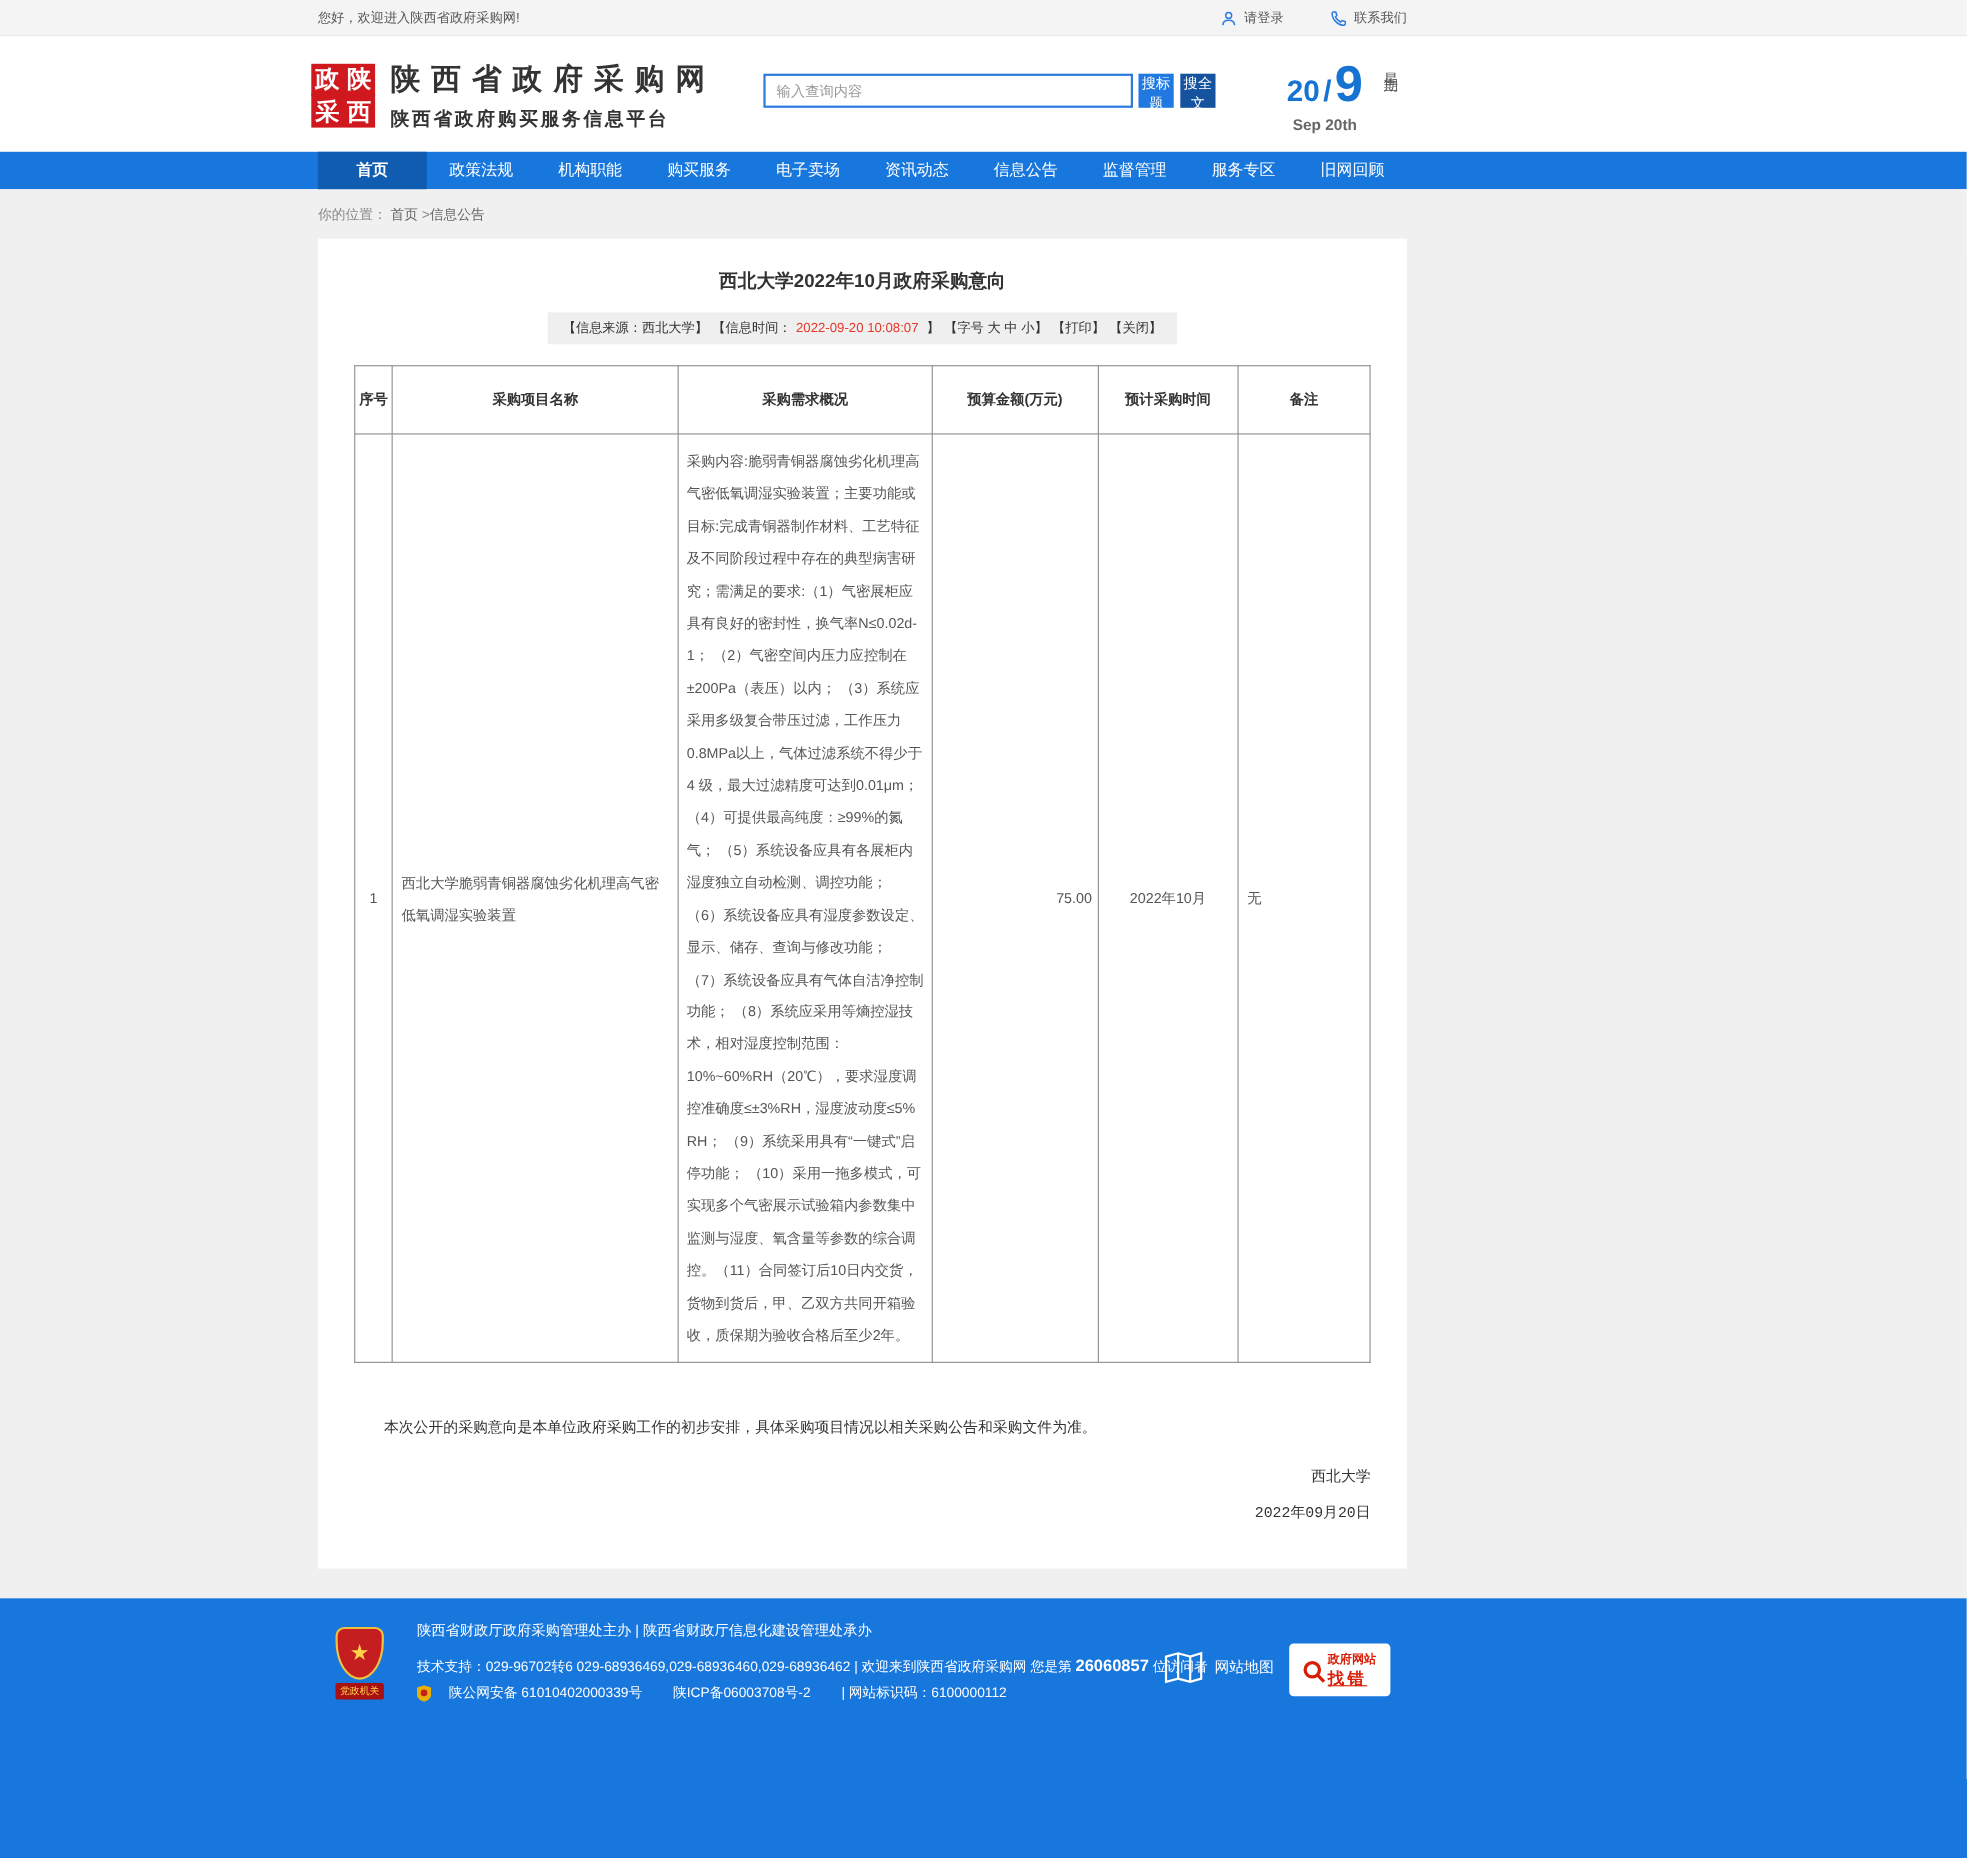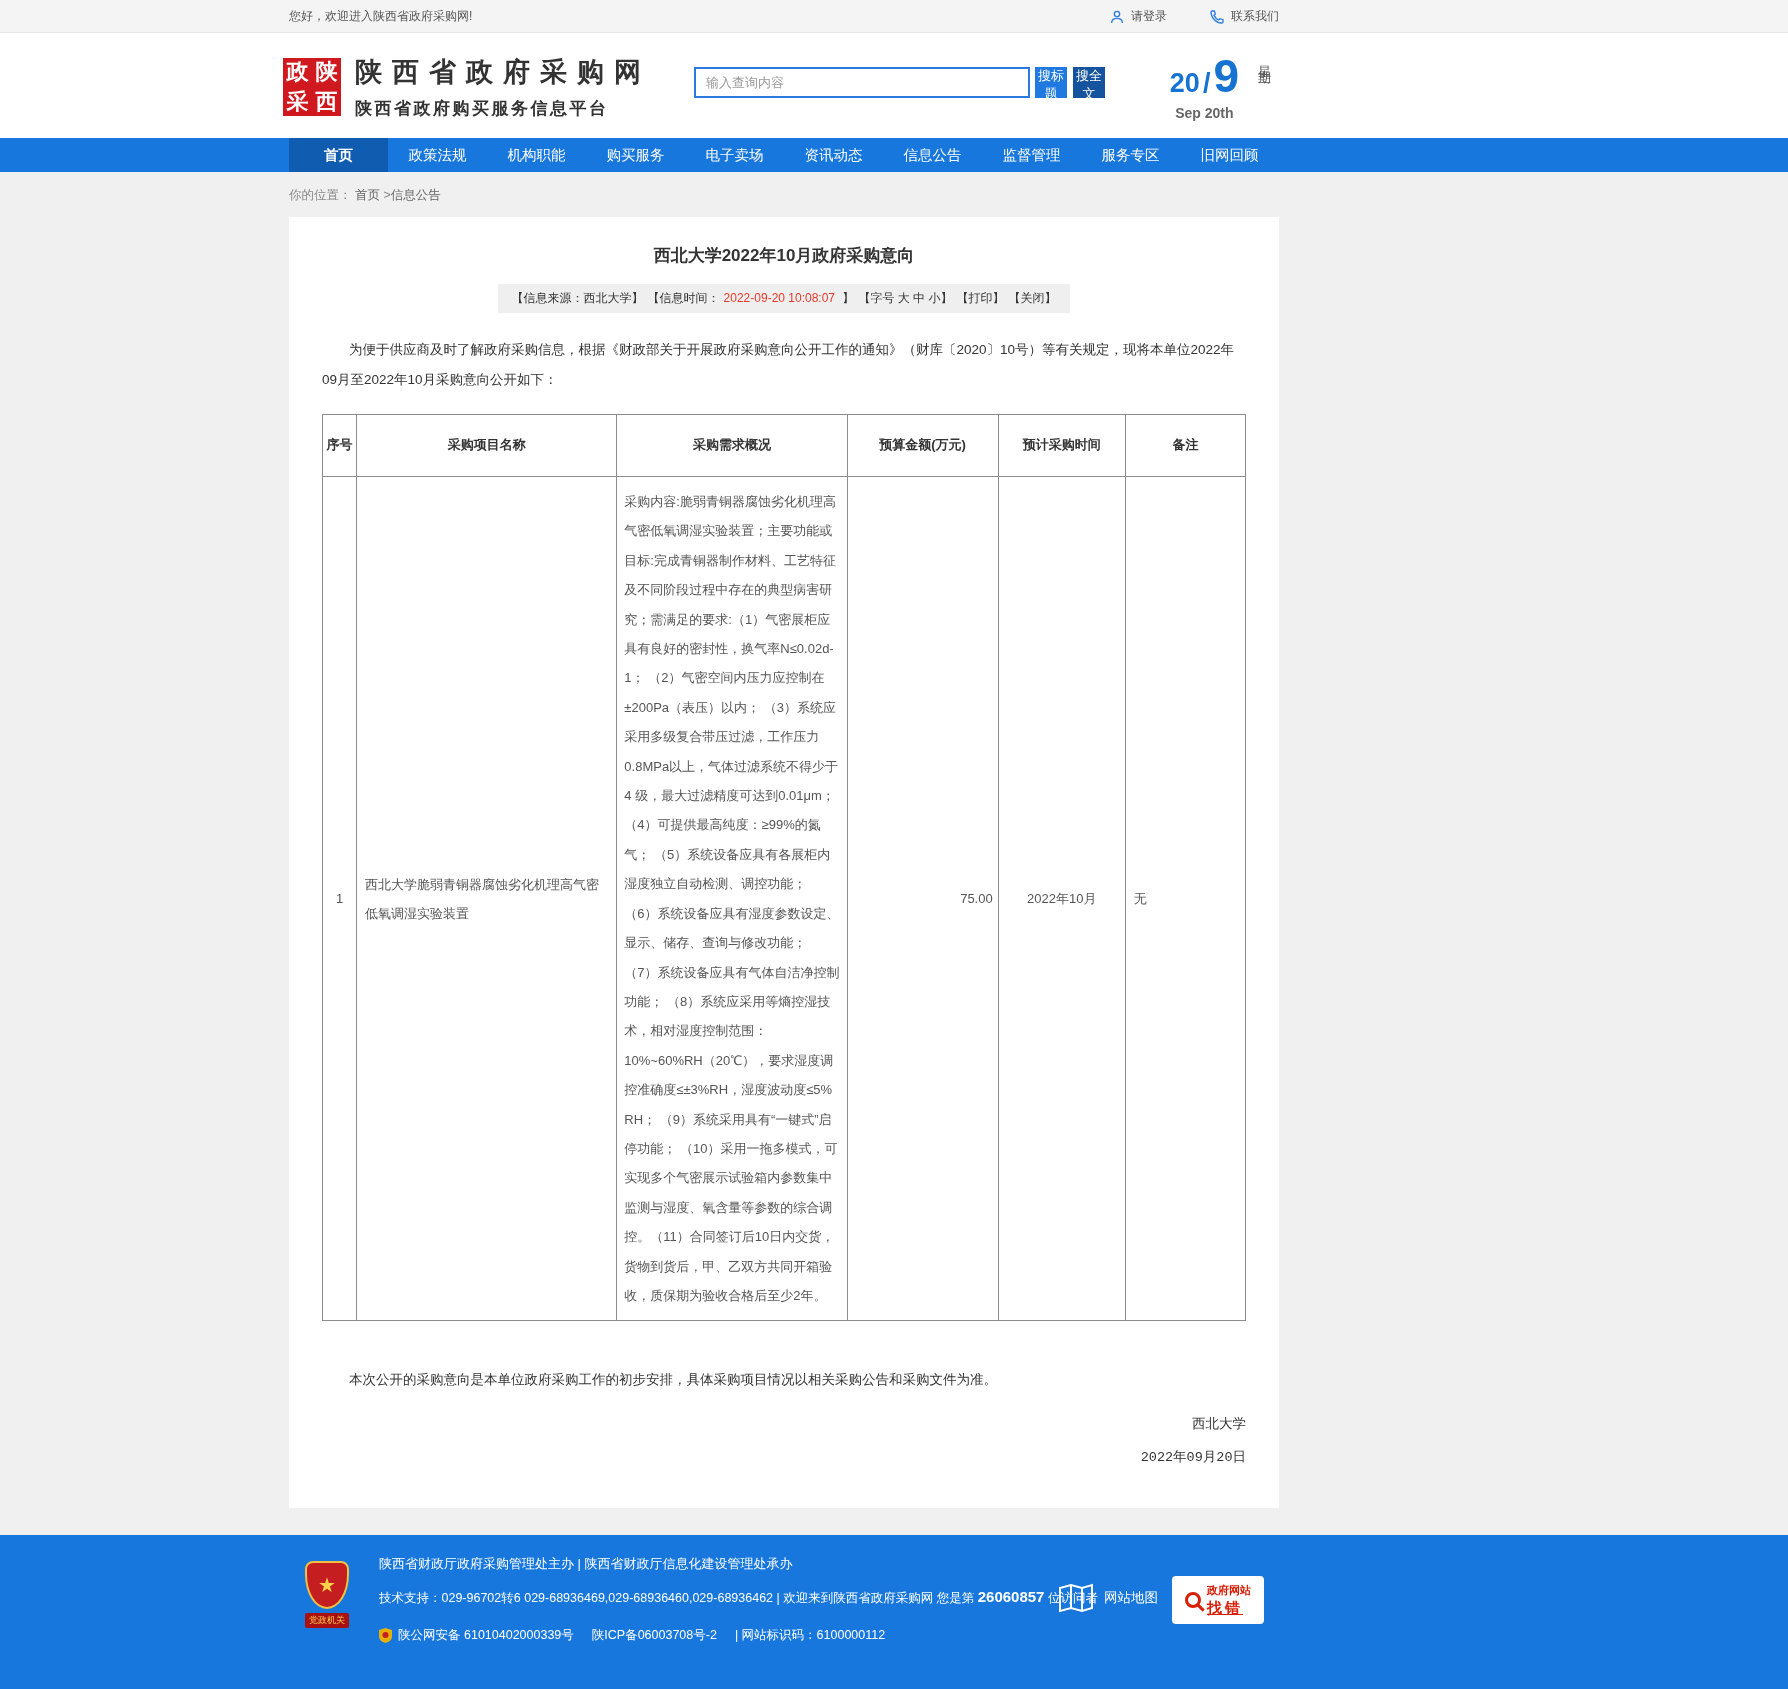--- a/index.html
+++ b/index.html
@@ -79,21 +79,21 @@
   .ft-in { color:#fff; }
   .emblem { position:absolute; left:8px; top:6px; width:60px; text-align:center; }
   .emblem-shield { width:44px; height:48px; margin:0 auto; background:#c41e20; border:2px solid #f0c040;
     border-radius:8px 8px 50% 50% / 8px 8px 72% 72%; display:flex; align-items:center; justify-content:center; }
   .emblem-star { color:#ffd24a; font-size:20px; line-height:1; }
   .emblem-label { display:inline-block; background:#a81012; color:#ffd24a; font-size:9px; padding:1px 4px; border-radius:2px; margin-top:2px; white-space:nowrap; }
   .ft-text { margin-left:90px; }
   .ft-l1 { font-size:13px; }
   .ft-l2 { font-size:12.5px; margin-top:15px; }
   .ft-count { font-weight:bold; font-size:15px; }
-  .ft-l3 { font-size:12.5px; margin-top:20px; display:flex; align-items:center; gap:6px; }
+  .ft-l3 { font-size:12.5px; margin-top:7px; display:flex; align-items:center; gap:16px; }
   .ft-l3 .gap { margin-left:12px; }
   .ft-sitemap { position:absolute; left:769px; top:28px; display:flex; align-items:center; gap:10px; cursor:pointer; }
   .ft-sitemap-label { font-size:13.5px; color:#fff; }
   .ft-errbox { position:absolute; left:883px; top:21px; width:92px; height:48px; background:#fff; border-radius:4px;
     display:flex; align-items:center; justify-content:center; gap:6px; cursor:pointer; }
   .mag { width:16px; height:16px; border:3px solid #d81e06; border-radius:50%; position:relative; }
   .mag::after { content:""; position:absolute; width:9px; height:3px; background:#d81e06; transform:rotate(45deg); bottom:-4px; right:-7px; }
   .err-t1 { font-size:11px; color:#d81e06; font-weight:bold; }
   .err-t2 { font-size:15px; color:#d81e06; font-weight:bold; letter-spacing:3px; margin-top:1px;text-decoration:underline; }
 </style>
@@ -179,21 +179,20 @@
 
   <div class="container card">
     <div class="a-title">西北大学2022年10月政府采购意向</div>
 
     <div class="a-meta">
       <div class="meta-pill">
         <span>【信息来源：西北大学】</span><span>【信息时间：</span><span class="meta-time">2022-09-20 10:08:07</span><span> 】</span><span class="meta-link">【字号 大 中 小】</span><span class="meta-link">【打印】</span><span class="meta-link">【关闭】</span>
       </div>
     </div>
 
-    <p class="a-intro">为便于供应商及时了解政府采购信息，根据《财政部关于开展政府采购意向公开工作的通知》（财库〔2020〕10号）等有关规定，现将本单位2022年09月至2022年10月采购意向公开如下：</p>
 
     <table class="ptable">
       <colgroup>
         <col style="width:34px">
           <col style="width:260px">
           <col style="width:230px">
         <col style="width:151px">
           <col style="width:127px">
           <col style="width:120px">
       </colgroup>

